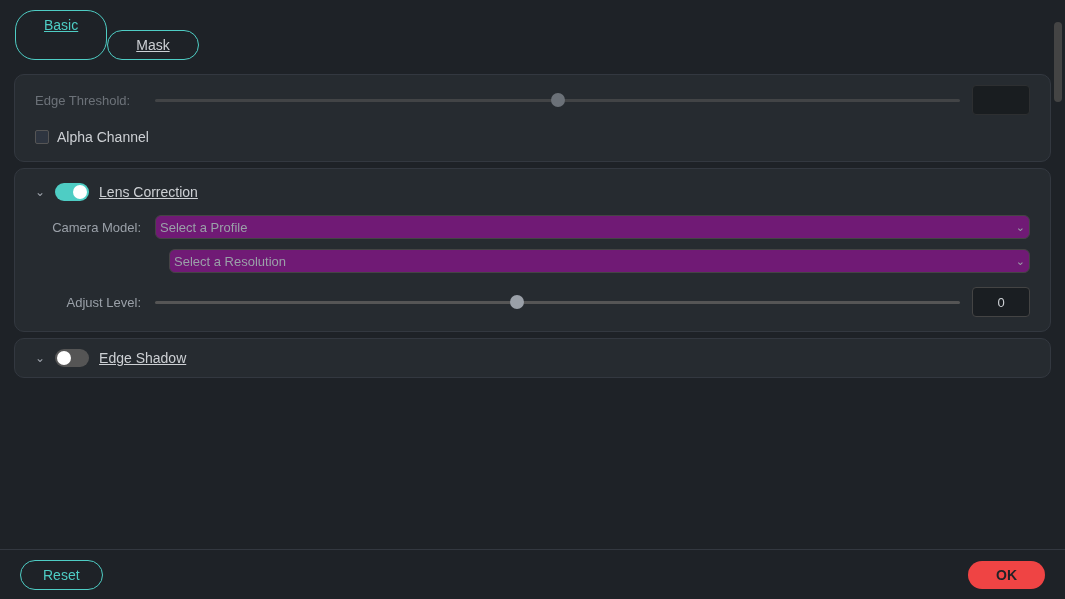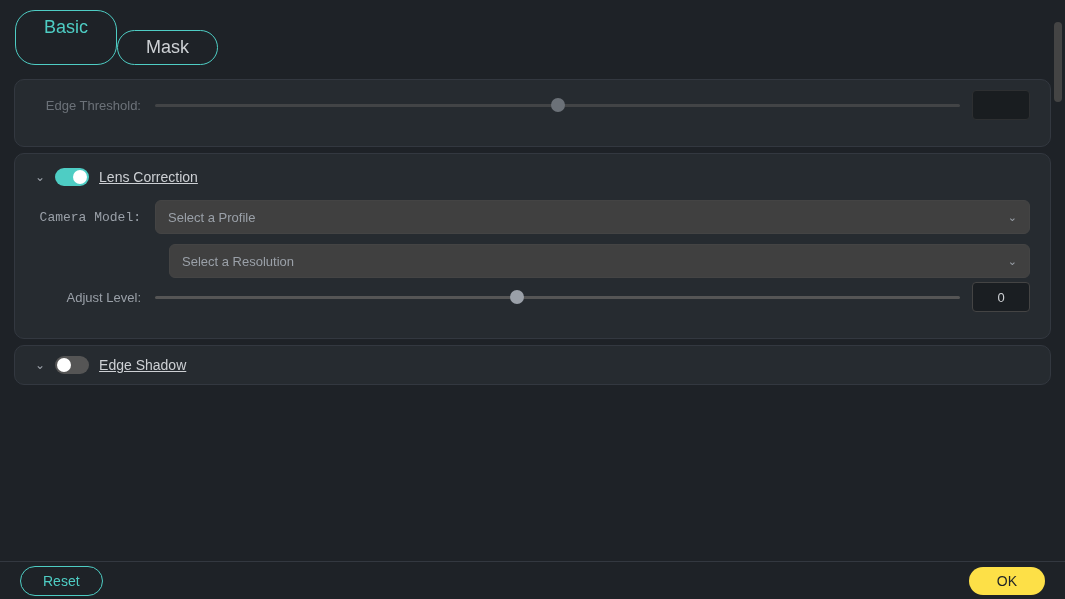--- a/index.html
+++ b/index.html
@@ -20,23 +20,24 @@
       display: flex;
       gap: 0;
       padding: 10px 15px;
       background: #1e2227;
     }
 
     .tab {
       padding: 6px 28px;
       border-radius: 20px;
       cursor: pointer;
-      font-size: 18px;
+      font-size: 14px;
       font-weight: 500;
       border: 1.5px solid #4ecdc4;
+      text-decoration: underline;
     }
 
     .tab.active {
       background: transparent;
       color: #4ecdc4;
       border-color: #4ecdc4;
     }
 
     .tab.inactive {
       background: transparent;
@@ -64,21 +65,21 @@
     }
 
     
     .row {
       display: flex;
       align-items: center;
       margin-bottom: 10px;
     }
 
     .row:last-child {
-      margin-bottom: 12px;
+      margin-bottom: 0;
     }
 
     
     .label {
       color: #9aa0a8;
       font-size: 13px;
       min-width: 120px;
       text-align: right;
       padding-right: 14px;
     }
@@ -187,91 +188,90 @@
     .section-title {
       font-size: 14px;
       font-weight: 500;
       color: #cdd0d4;
       text-decoration: underline;
     }
 
     
     .dropdown {
       flex: 1;
-      background: #404040;
+      background: #701a75;
       border: 1px solid #444;
       border-radius: 6px;
-      padding: 7px 12px;
+      padding: 7px 4px;
       color: #9aa0a8;
       font-size: 13px;
       display: flex;
       align-items: center;
       justify-content: space-between;
       cursor: pointer;
-      height: 34px;
+      height: 24px;
     }
 
     .dropdown-chevron {
       color: #9aa0a8;
       font-size: 11px;
     }
 
     
     .field-row {
       display: flex;
       align-items: center;
       margin-bottom: 10px;
     }
 
     .field-row .label {
       min-width: 120px;
-      font-family: Liberation Mono, monospace;
     }
 
     
     .resolution-row {
       display: flex;
       align-items: center;
-      margin-bottom: 4px;
+      margin-bottom: 14px;
       padding-left: 134px;
     }
 
     
     .bottom-bar {
       position: absolute;
       bottom: 0;
       left: 0;
       right: 0;
-      height: 38px;
+      height: 50px;
       background: #1e2227;
       display: flex;
       align-items: center;
       justify-content: space-between;
       padding: 0 20px;
       border-top: 1px solid #333840;
     }
 
     .btn-reset {
       background: transparent;
       border: 1.5px solid #4ecdc4;
       color: #4ecdc4;
       border-radius: 20px;
       padding: 6px 22px;
       font-size: 14px;
       cursor: pointer;
     }
 
     .btn-ok {
-      background: #fde047;
+      background: #ef4444;
       border: none;
       color: #1e2227;
       border-radius: 20px;
       padding: 6px 28px;
       font-size: 14px;
-      font-weight: 400;
+      font-weight: 700;
       cursor: pointer;
     }
 
     
     .scrollbar-track {
       position: absolute;
       right: 0;
       top: 0;
       bottom: 0;
       width: 14px;
@@ -295,21 +295,20 @@
       display: flex;
       align-items: center;
       margin-bottom: 10px;
       opacity: 0.6;
     }
 
     .partial-label {
       color: #9aa0a8;
       font-size: 13px;
       min-width: 120px;
-      text-align: right;
       padding-right: 14px;
     }
 
     .number-box-dark {
       background: #111416;
       border: 1px solid #333;
       color: #cdd0d4;
       font-size: 13px;
       width: 58px;
       height: 30px;
@@ -335,20 +334,24 @@
     <span class="partial-label">Edge Threshold:</span>
     <div class="slider-container">
       <div class="slider-track">
         <div class="slider-thumb" style="left: 50%;"></div>
       </div>
     </div>
     <div class="number-box-dark"></div>
   </div>
 
 
+  <div class="checkbox-row">
+    <div class="checkbox-box"></div>
+    <span>Alpha Channel</span>
+  </div>
 </div>
 
 <div class="section-card">
   <div class="section-header">
     <span class="chevron">⌄</span>
     <div class="toggle">
       <div class="toggle-knob"></div>
     </div>
     <span class="section-title">Lens Correction</span>
   </div>

